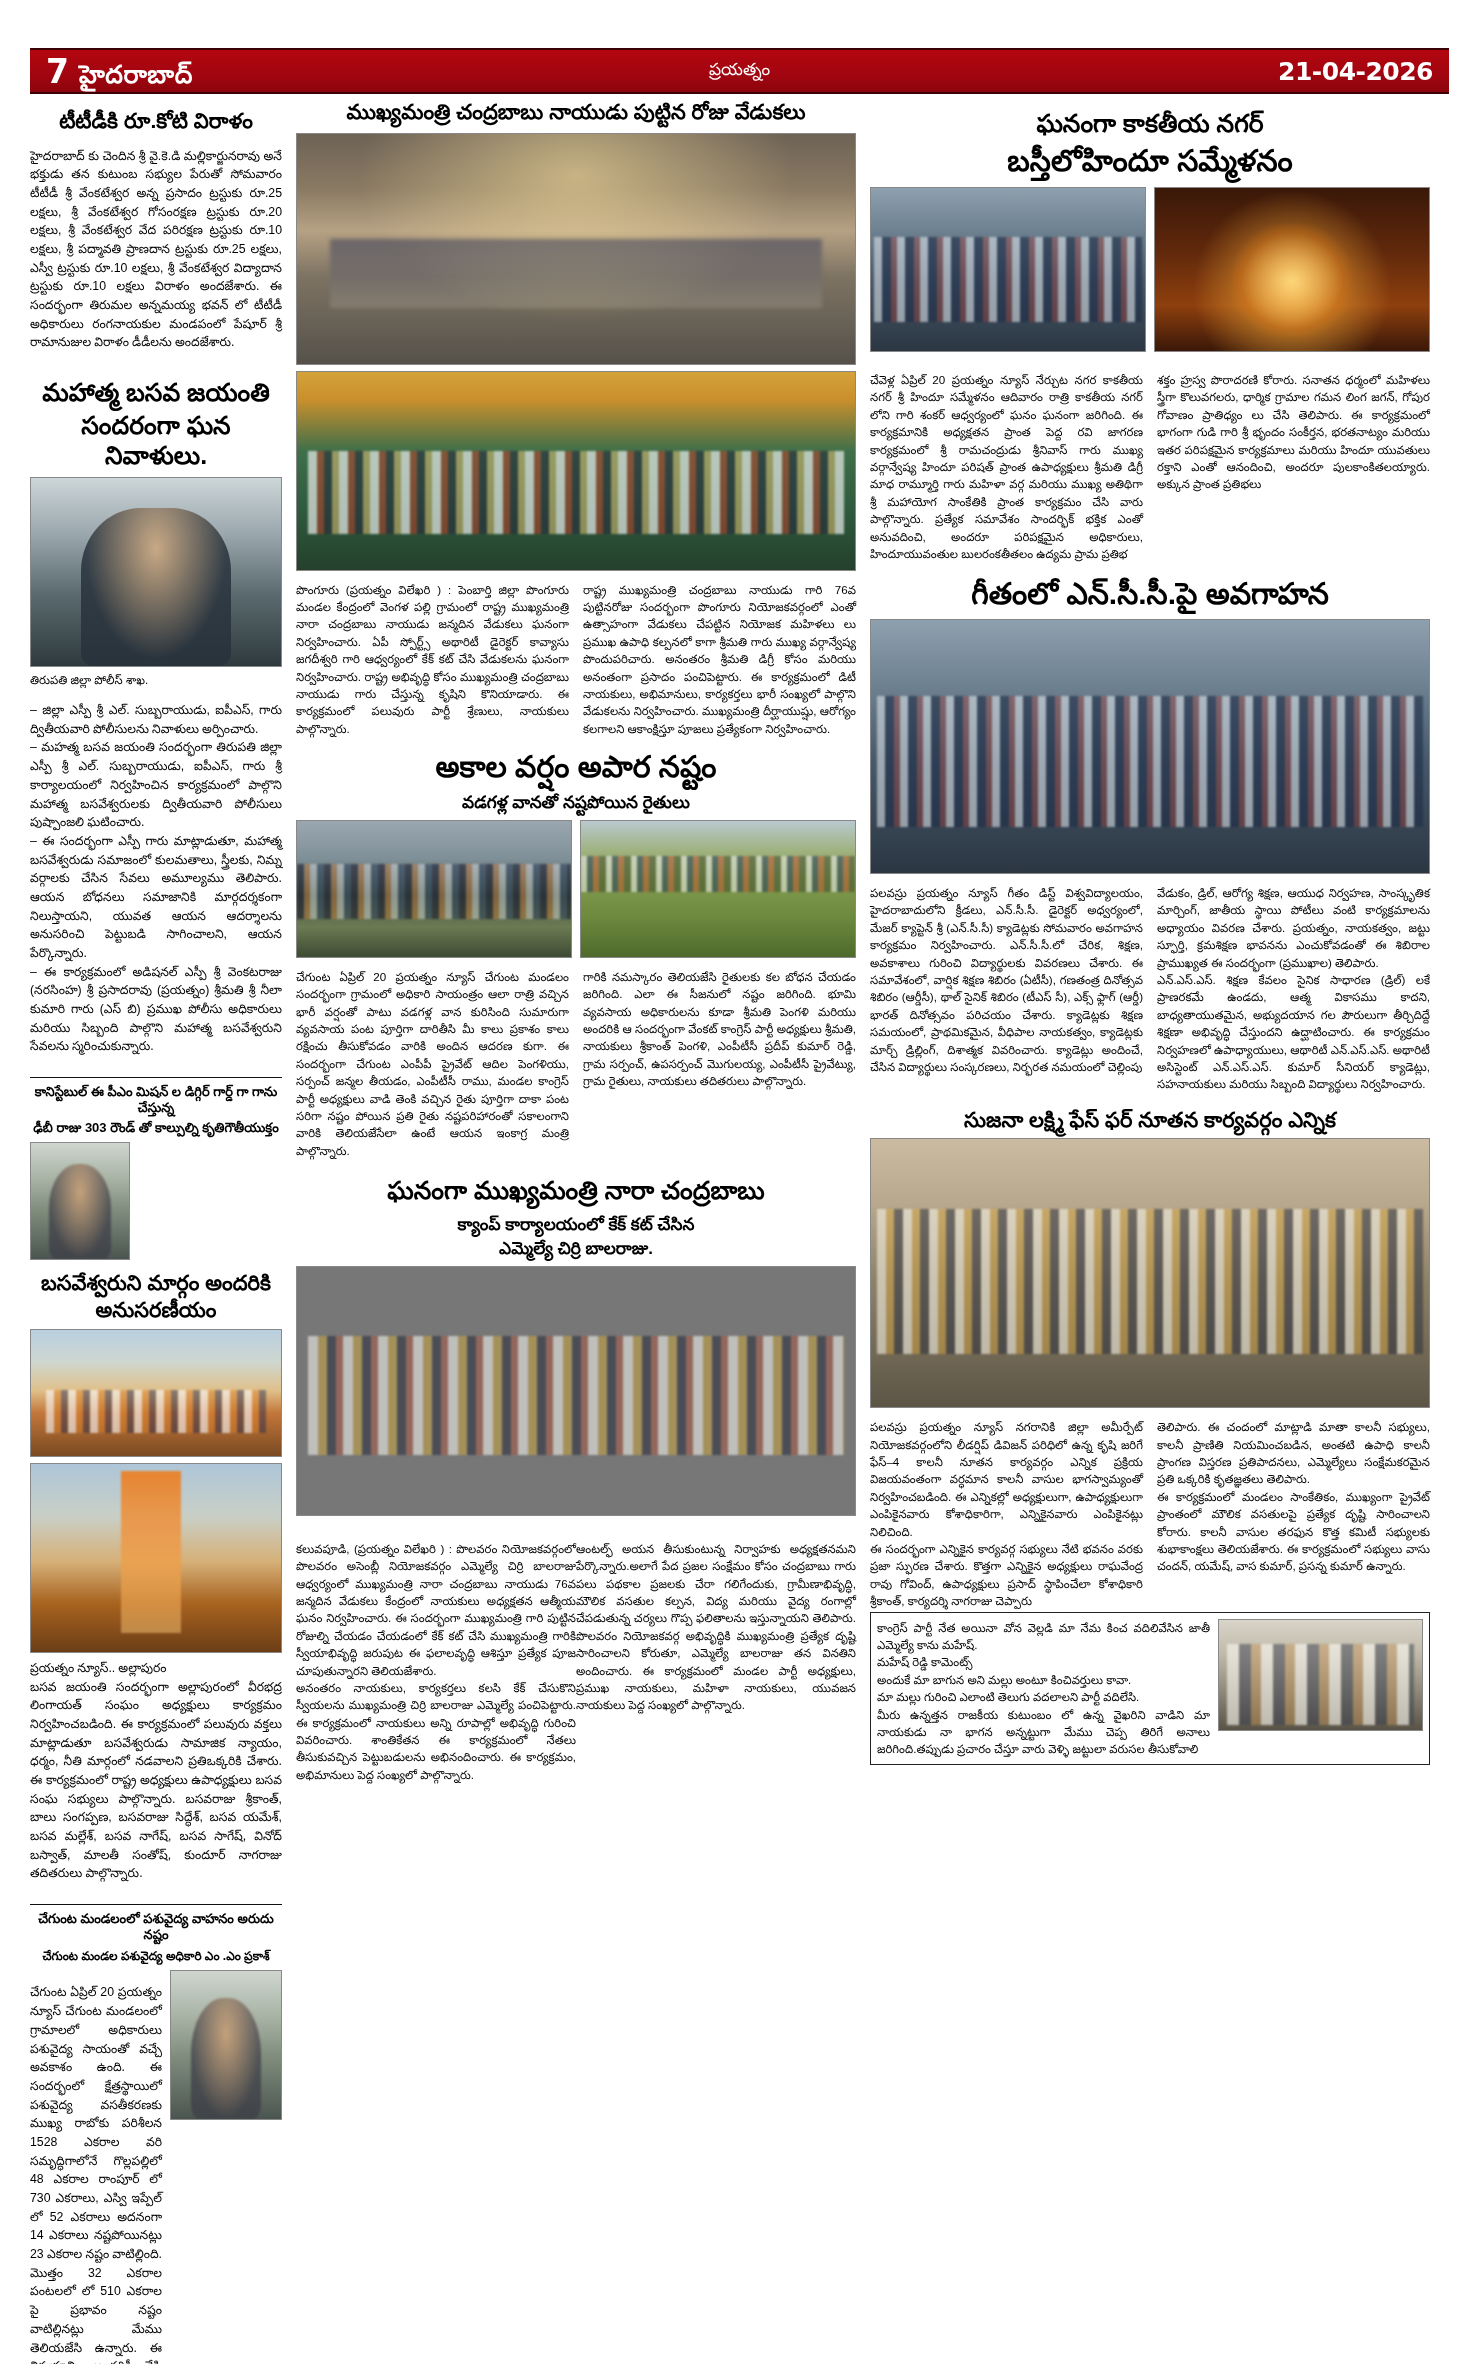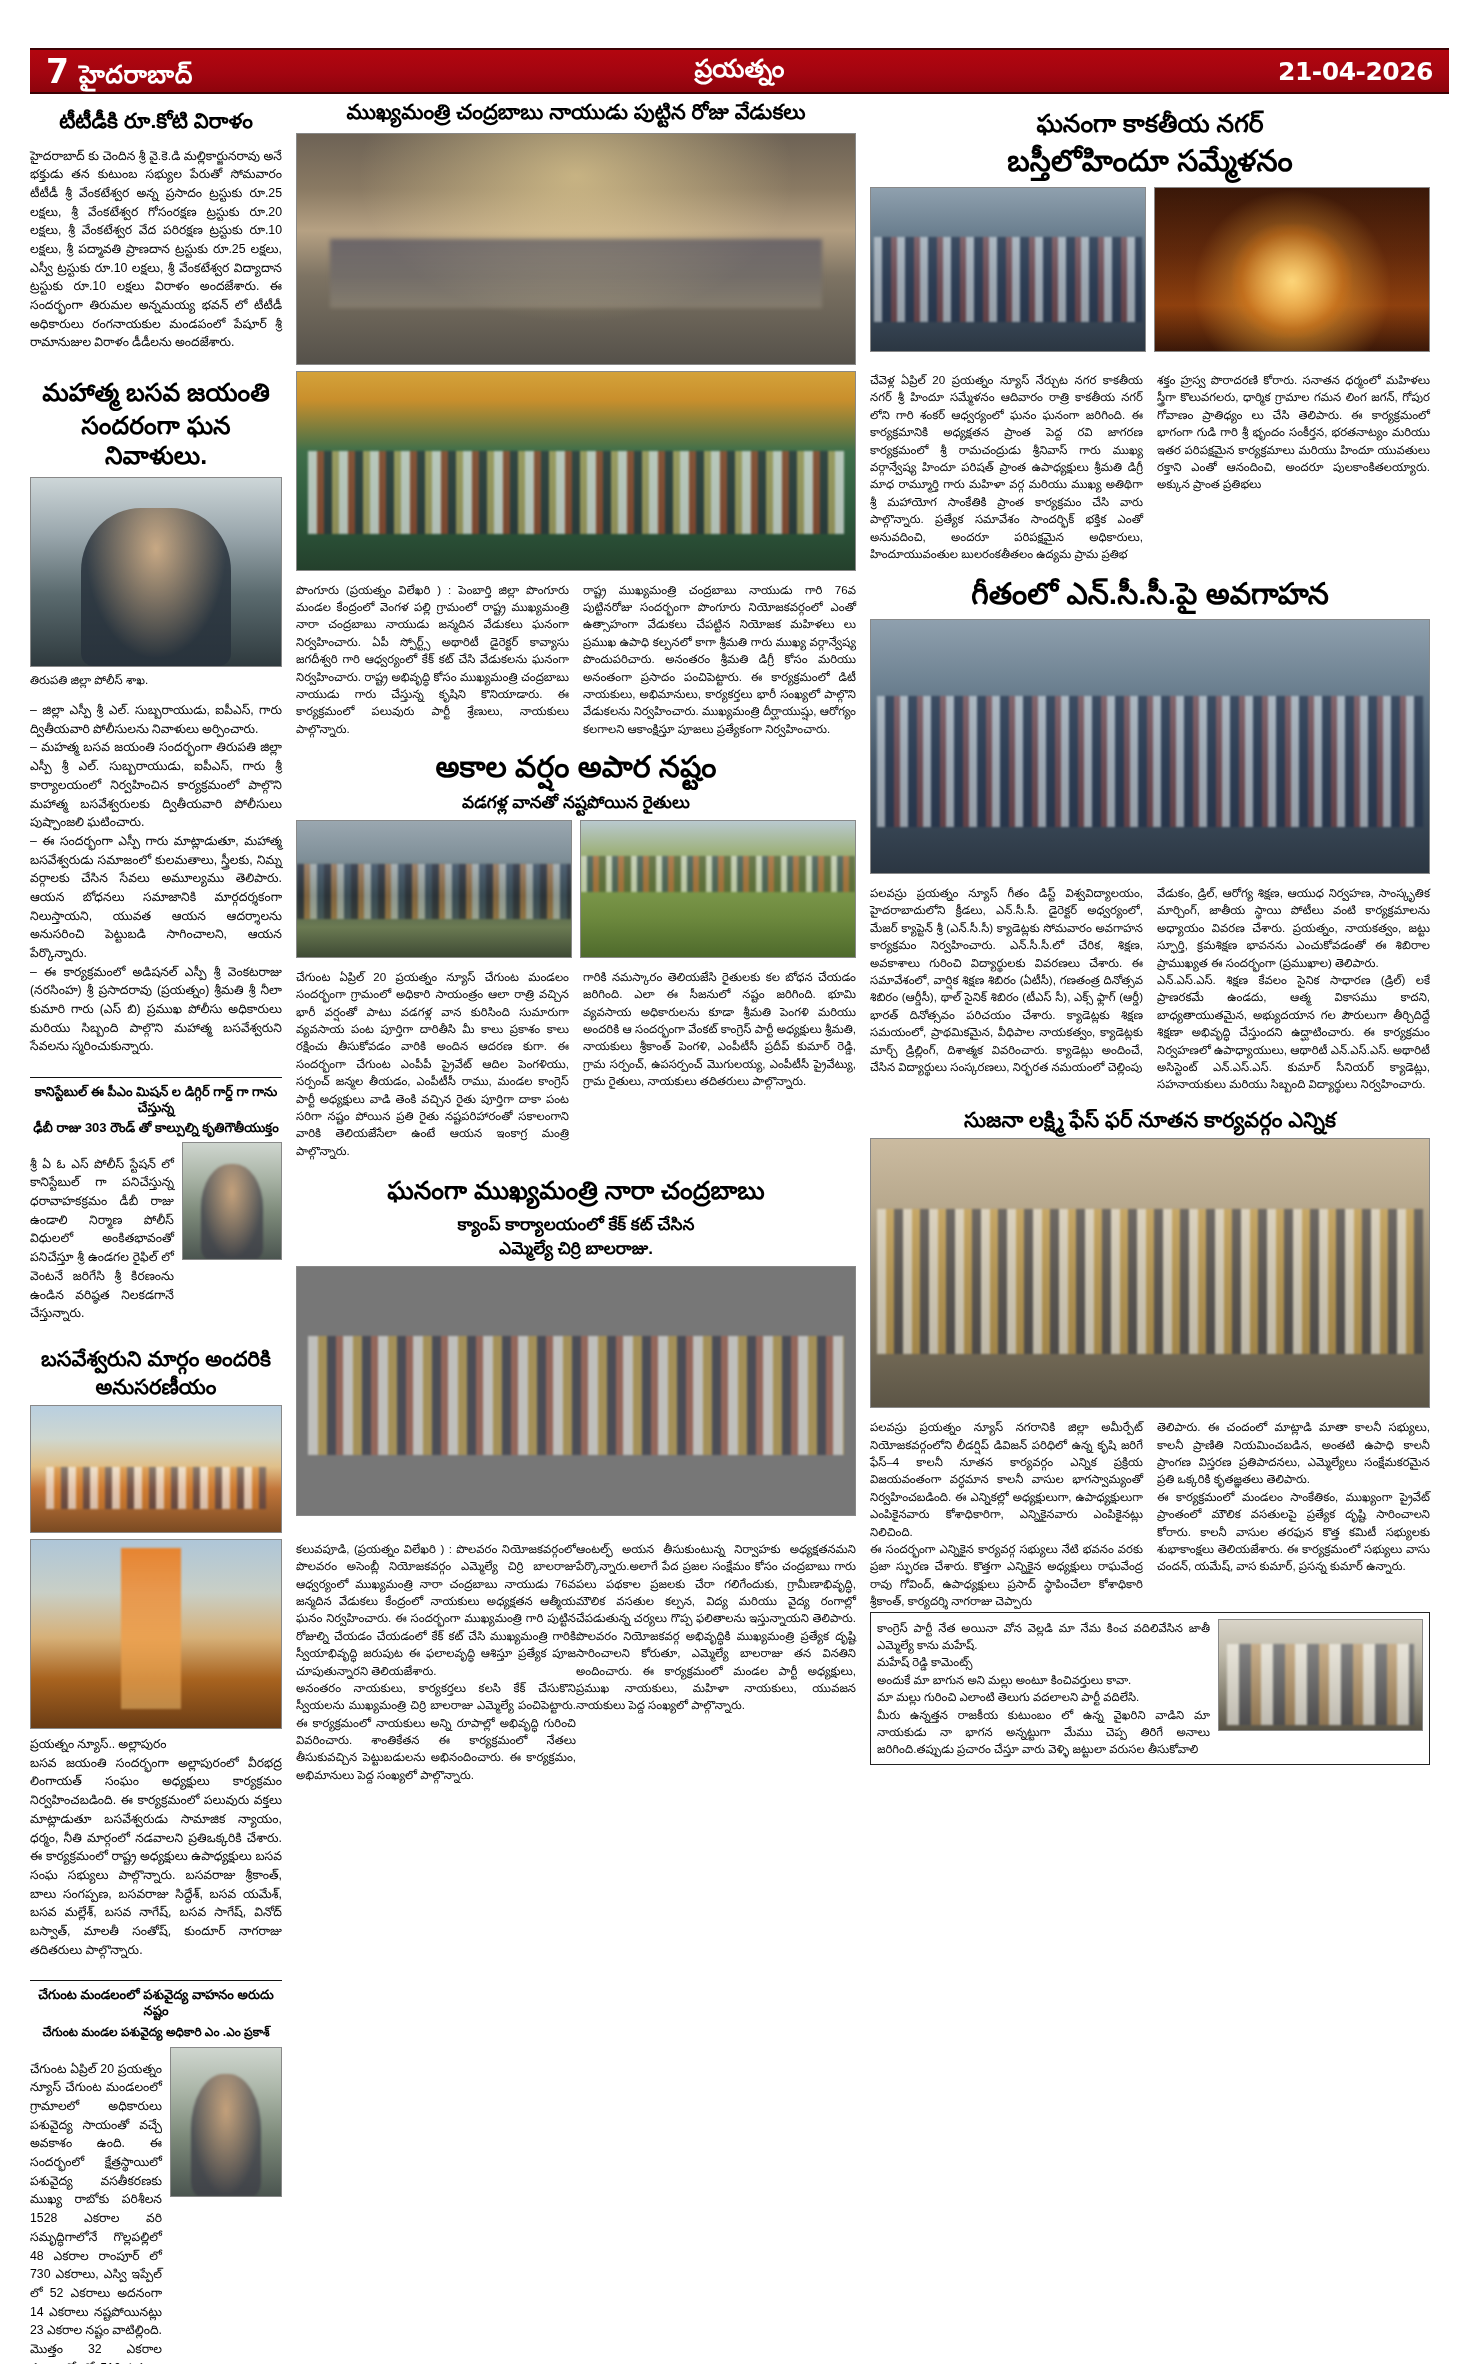--- a/index.html
+++ b/index.html
@@ -42,21 +42,21 @@
   }
   .mast-pageno {
     font-family: "DejaVu Sans", sans-serif;
     font-size: 33px; font-weight: 700; line-height: 1;
   }
   .mast-city {
     font-size: 25px; font-weight: 700; line-height: 1;
     letter-spacing: .5px;
   }
   .mast-center {
-    color: #fff; font-size: 25px; font-weight: 700;
+    color: #fff; font-size: 17px; font-weight: 400;
     position: absolute; left: 50%; transform: translateX(-50%);
   }
   .mast-date {
     color: #fff; font-size: 25px; font-weight: 700;
     font-family: "DejaVu Sans", sans-serif;
     letter-spacing: -0.5px;
   }
 
   
   .columns {
@@ -299,21 +299,20 @@
 – మహత్మ బసవ జయంతి సందర్భంగా తిరుపతి జిల్లా ఎస్పీ శ్రీ ఎల్. సుబ్బరాయుడు, ఐపీఎస్, గారు శ్రీ కార్యాలయంలో నిర్వహించిన కార్యక్రమంలో పాల్గొని మహాత్మ బసవేశ్వరులకు ద్వితీయవారి పోలీసులు పుష్పాంజలి ఘటించారు.
 – ఈ సందర్భంగా ఎస్పీ గారు మాట్లాడుతూ, మహాత్మ బసవేశ్వరుడు సమాజంలో కులమతాలు, స్త్రీలకు, నిమ్న వర్గాలకు చేసిన సేవలు అమూల్యము తెలిపారు. ఆయన బోధనలు సమాజానికి మార్గదర్శకంగా నిలుస్తాయని, యువత ఆయన ఆదర్శాలను అనుసరించి పెట్టుబడి సాగించాలని, ఆయన పేర్కొన్నారు.
 – ఈ కార్యక్రమంలో అడిషనల్ ఎస్పీ శ్రీ వెంకటరాజు (నరసింహ) శ్రీ ప్రసాదరావు (ప్రయత్నం) శ్రీమతి శ్రీ నీలా కుమారి గారు (ఎస్ బి) ప్రముఖ పోలీసు అధికారులు మరియు సిబ్బంది పాల్గొని మహాత్మ బసవేశ్వరుని సేవలను స్మరించుకున్నారు.</div>
       </div>
 
       <div>
         <hr class="rule">
         <div class="hl hl-xs">కానిస్టేబుల్ ఈ పీఎం మిషన్ ల డిగ్గిర్ గార్డ్ గా గాను చేస్తున్న</div>
         <div class="hl hl-xs" style="margin-top:-2px">ఢీబీ రాజు 303 రౌండ్ తో కాల్పుల్ని కృతిగౌతీయుక్తం</div>
         <div style="display:flex;gap:8px;margin-top:4px">
-          <div class="body-text" style="flex:1">శ్రీ ఏ ఓ ఎస్ పోలీస్ స్టేషన్ లో కానిస్టేబుల్ గా పనిచేస్తున్న ధరావాహకక్రమం డీబీ రాజు ఉండాలి నిర్మాణ పోలీస్ విధులలో అంకితభావంతో పనిచేస్తూ శ్రీ ఉండగల రైఫిల్ లో వెంటనే జరిగేసి శ్రీ కిరణంను ఉండిన వరిష్ఠత నిలకడగానే చేస్తున్నారు.</div>
           <div class="photo sc-portrait" style="width:100px;height:118px;flex:0 0 100px">
               <div class="ph-inner"></div>
             </div>
         </div>
       </div>
 
       <div>
         <div class="hl hl-md" style="margin-top:10px">బసవేశ్వరుని మార్గం అందరికి</div>
         <div class="hl hl-md" style="margin-top:-4px">అనుసరణీయం</div>
         <div class="photo sc-shrine" style="height:128px;margin-top:6px">

